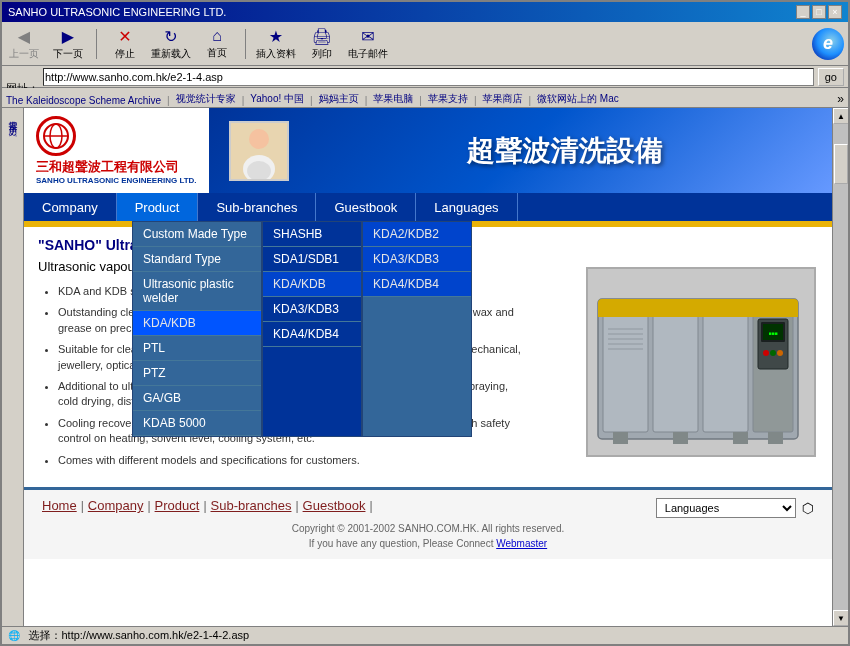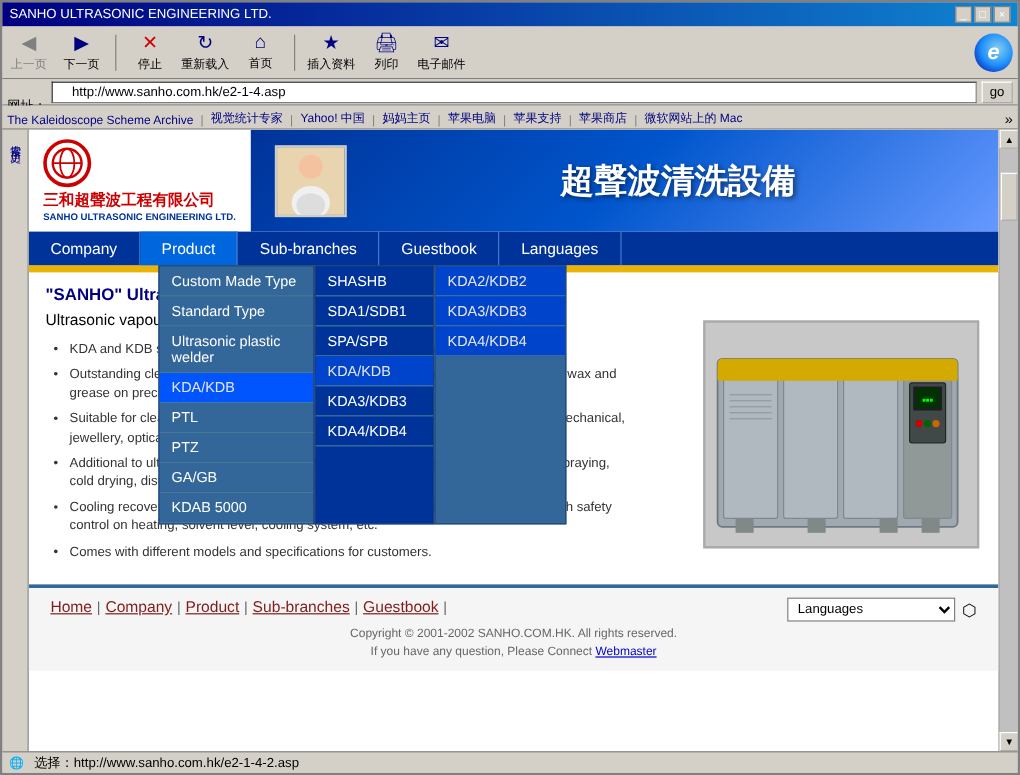--- a/index.html
+++ b/index.html
@@ -14,21 +14,21 @@
     .toolbar { background: #d4d0c8; padding: 2px 4px; display: flex; align-items: center; gap: 8px; border-bottom: 1px solid #808080; height: 44px; }
     .nav-btn { display: flex; flex-direction: column; align-items: center; gap: 1px; cursor: pointer; min-width: 36px; }
     .nav-btn-icon { font-size: 16px; color: #000080; }
     .nav-btn-label { font-size: 10px; color: #000; }
     .nav-btn.disabled .nav-btn-icon, .nav-btn.disabled .nav-btn-label { color: #808080; }
     .nav-separator { width: 1px; height: 30px; background: #808080; margin: 0 2px; }
     .ie-logo { margin-left: auto; width: 32px; height: 32px; background: radial-gradient(circle at 60% 40%, #87ceeb, #1e90ff, #00008b); border-radius: 50%; display: flex; align-items: center; justify-content: center; color: white; font-size: 18px; font-style: italic; font-weight: bold; }
 
     .address-bar { background: #d4d0c8; padding: 2px 4px; display: flex; align-items: center; gap: 4px; border-bottom: 1px solid #808080; height: 22px; }
     .address-label { font-size: 11px; color: #000; margin-top: 24px; }
-    .address-input { flex: 1; height: 18px; border: 1px inset #808080; background: white; padding: 0 16px; font-size: 11px; }
+    .address-input { flex: 1; height: 18px; border: 1px inset #808080; background: white; padding: 0 1px; font-size: 11px; }
     .go-btn { background: #d4d0c8; border: 1px outset #ffffff; padding: 1px 6px; font-size: 11px; cursor: pointer; height: 18px; }
 
     .favorites-bar { background: #d4d0c8; padding: 1px 4px; display: flex; align-items: flex-end; gap: 6px; border-bottom: 1px solid #808080; height: 20px; overflow: hidden; }
     .fav-item { font-size: 10px; color: #000080; cursor: pointer; white-space: nowrap; }
     .fav-separator { color: #808080; font-size: 10px; }
 
     
     .content-area { flex: 1; display: flex; overflow: hidden; position: relative; }
     .sidebar-icons { width: 22px; background: #d4d0c8; border-right: 1px solid #808080; display: flex; flex-direction: column; align-items: center; padding-top: 4px; gap: 2px; }
     .sidebar-icon { font-size: 9px; color: #000080; writing-mode: vertical-rl; text-orientation: mixed; cursor: pointer; padding: 2px; }
@@ -213,21 +213,20 @@
               <div class="dropdown-item highlighted">KDA/KDB</div>
               <div class="dropdown-item">PTL</div>
               <div class="dropdown-item">PTZ</div>
               <div class="dropdown-item">GA/GB</div>
               <div class="dropdown-item">KDAB 5000</div>
             </div>
 
             <div class="dropdown-col2">
               <div class="dropdown-item">SHASHB</div>
               <div class="dropdown-item">SDA1/SDB1</div>
-              <div class="dropdown-item">SPA/SPB</div>
               <div class="dropdown-item highlighted" style="background:#0044cc;">KDA/KDB</div>
               <div class="dropdown-item">KDA3/KDB3</div>
               <div class="dropdown-item">KDA4/KDB4</div>
             </div>
 
             <div class="dropdown-col3">
               <div class="dropdown-item highlighted" style="background:#0044cc;">KDA2/KDB2</div>
               <div class="dropdown-item highlighted" style="background:#0044cc;">KDA3/KDB3</div>
               <div class="dropdown-item highlighted" style="background:#0044cc;">KDA4/KDB4</div>
             </div>

